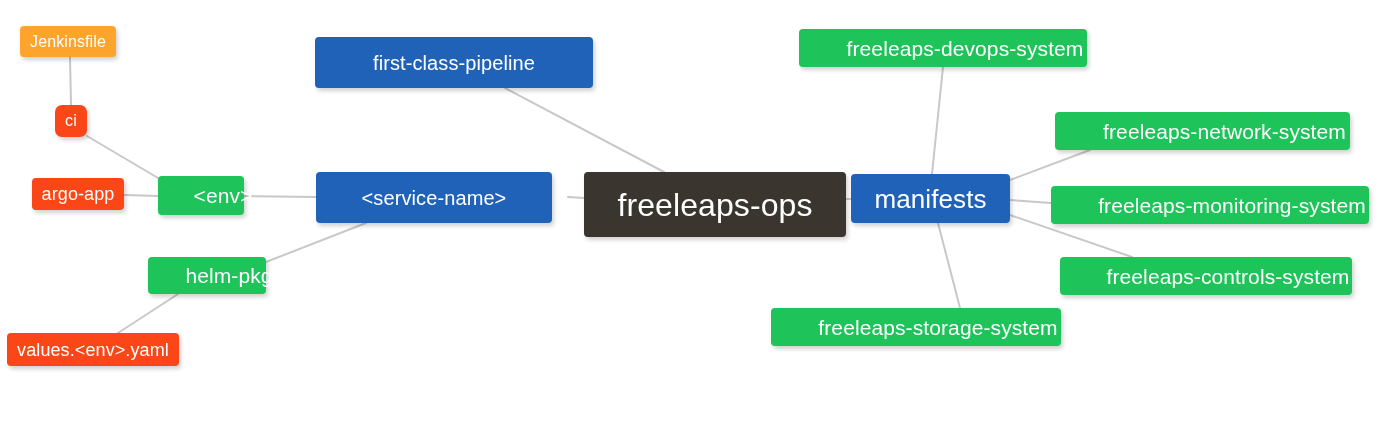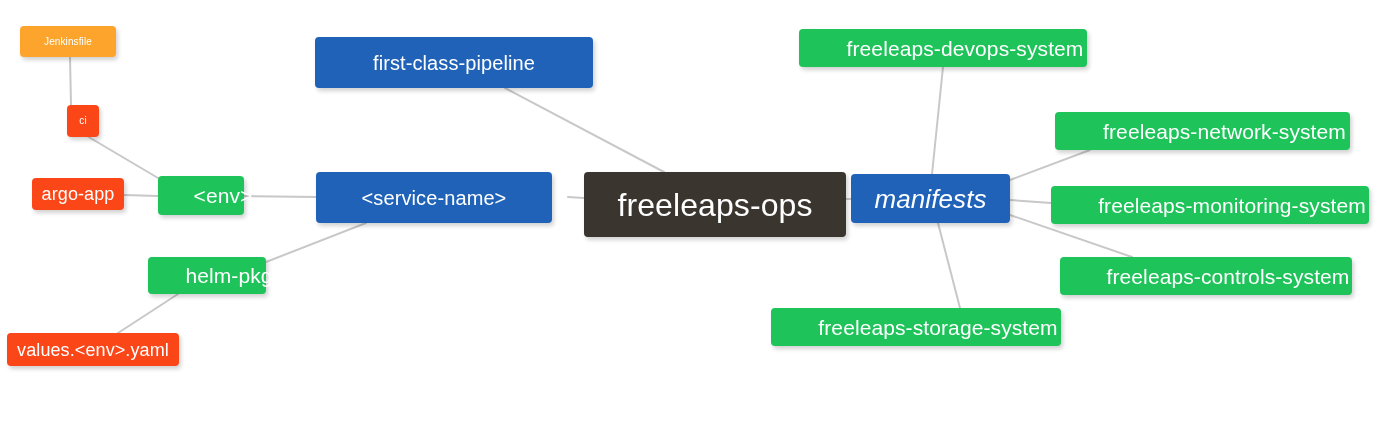--- a/index.html
+++ b/index.html
@@ -40,24 +40,24 @@
     line-height: 1;
   }
   .n-root     { background: #3b352f; }
   .n-blue     { background: #1f62b8; }
   .n-green    { background: #1ec35a; padding-left: 44px; }
   .n-orange   { background: #fca42c; }
   .n-red      { background: #fb4617; }
 
   .sz-root    { font-size: 32px; }
   .sz-xl      { font-size: 20px; }
-  .sz-lg      { font-size: 26px; font-style: italic; }
+  .sz-lg      { font-size: 26px; }
   .sz-md      { font-size: 21px; }
   .sz-sm      { font-size: 18px; }
-  .sz-xs      { font-size: 10px; }
+  .sz-xs      { font-size: 16px; }
 </style>
 </head>
 <body>
 
 <div id="canvas">
   <svg id="edges" viewBox="0 0 1390 421" preserveAspectRatio="none" aria-hidden="true">
       <line x1="70" y1="57" x2="71" y2="105" stroke="#c8c8c8" stroke-width="2" stroke-linecap="round"></line>
       <line x1="87" y1="136" x2="158" y2="178" stroke="#c8c8c8" stroke-width="2" stroke-linecap="round"></line>
       <line x1="124" y1="195" x2="158" y2="196" stroke="#c8c8c8" stroke-width="2" stroke-linecap="round"></line>
       <line x1="244" y1="196" x2="316" y2="197" stroke="#c8c8c8" stroke-width="2" stroke-linecap="round"></line>
@@ -67,21 +67,21 @@
       <line x1="505" y1="88" x2="664" y2="172" stroke="#c8c8c8" stroke-width="2" stroke-linecap="round"></line>
       <line x1="846" y1="199" x2="851" y2="199" stroke="#c8c8c8" stroke-width="2" stroke-linecap="round"></line>
       <line x1="932" y1="174" x2="943" y2="67" stroke="#c8c8c8" stroke-width="2" stroke-linecap="round"></line>
       <line x1="1010" y1="180" x2="1090" y2="150" stroke="#c8c8c8" stroke-width="2" stroke-linecap="round"></line>
       <line x1="1010" y1="200" x2="1051" y2="203" stroke="#c8c8c8" stroke-width="2" stroke-linecap="round"></line>
       <line x1="1010" y1="215" x2="1132" y2="257" stroke="#c8c8c8" stroke-width="2" stroke-linecap="round"></line>
       <line x1="938" y1="223" x2="960" y2="308" stroke="#c8c8c8" stroke-width="2" stroke-linecap="round"></line>
     </svg>
   <div id="nodes">
       <div class="node n-orange sz-xs" style="left: 20px; top: 26px; width: 96px; height: 31px;">Jenkinsfile</div>
-      <div class="node n-red sz-xs" style="left: 67px; top: 105px; width: 32px; height: 32px;">ci</div>
+      <div class="node n-red sz-xs" style="left: 55px; top: 105px; width: 32px; height: 32px; border-radius: 7px;">ci</div>
       <div class="node n-red sz-sm" style="left: 32px; top: 178px; width: 92px; height: 32px;">argo-app</div>
       <div class="node n-green sz-md" style="left: 158px; top: 176px; width: 86px; height: 39px;">&lt;env&gt;</div>
       <div class="node n-green sz-md" style="left: 148px; top: 257px; width: 118px; height: 37px;">helm-pkg</div>
       <div class="node n-red sz-sm" style="left: 7px; top: 333px; width: 172px; height: 33px;">values.&lt;env&gt;.yaml</div>
       <div class="node n-blue sz-xl" style="left: 315px; top: 37px; width: 278px; height: 51px;">first-class-pipeline</div>
       <div class="node n-blue sz-xl" style="left: 316px; top: 172px; width: 236px; height: 51px;">&lt;service-name&gt;</div>
       <div class="node n-root sz-root" style="left: 584px; top: 172px; width: 262px; height: 65px; text-align: right;">freeleaps-ops</div>
       <div class="node n-blue sz-lg" style="left: 851px; top: 174px; width: 159px; height: 49px;">manifests</div>
       <div class="node n-green sz-md" style="left: 799px; top: 29px; width: 288px; height: 38px;">freeleaps-devops-system</div>
       <div class="node n-green sz-md" style="left: 1055px; top: 112px; width: 295px; height: 38px;">freeleaps-network-system</div>

